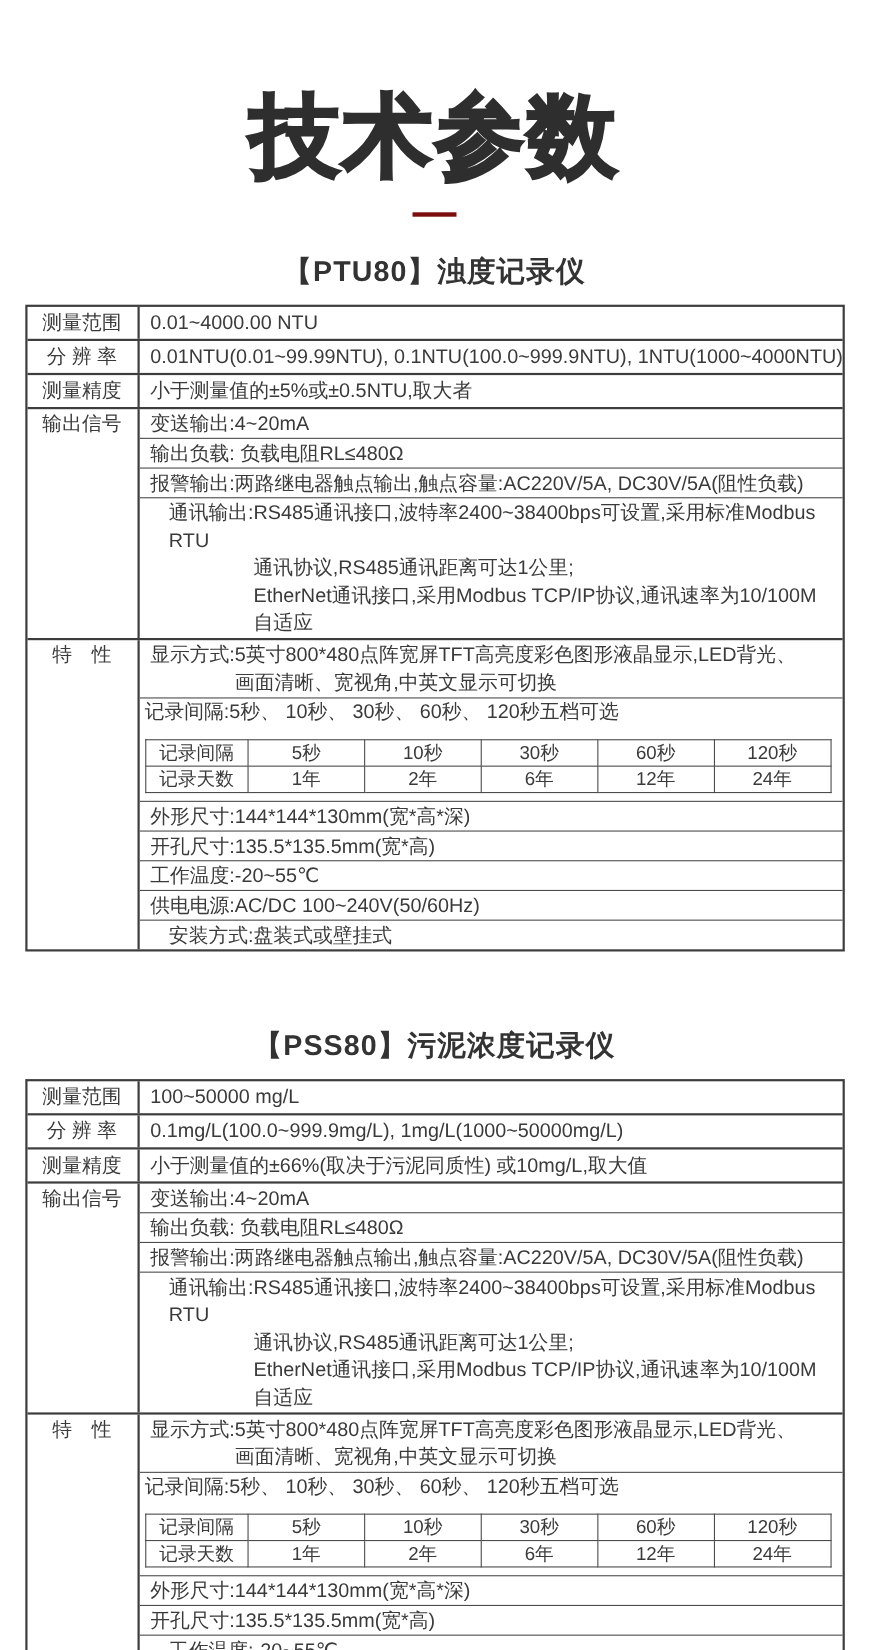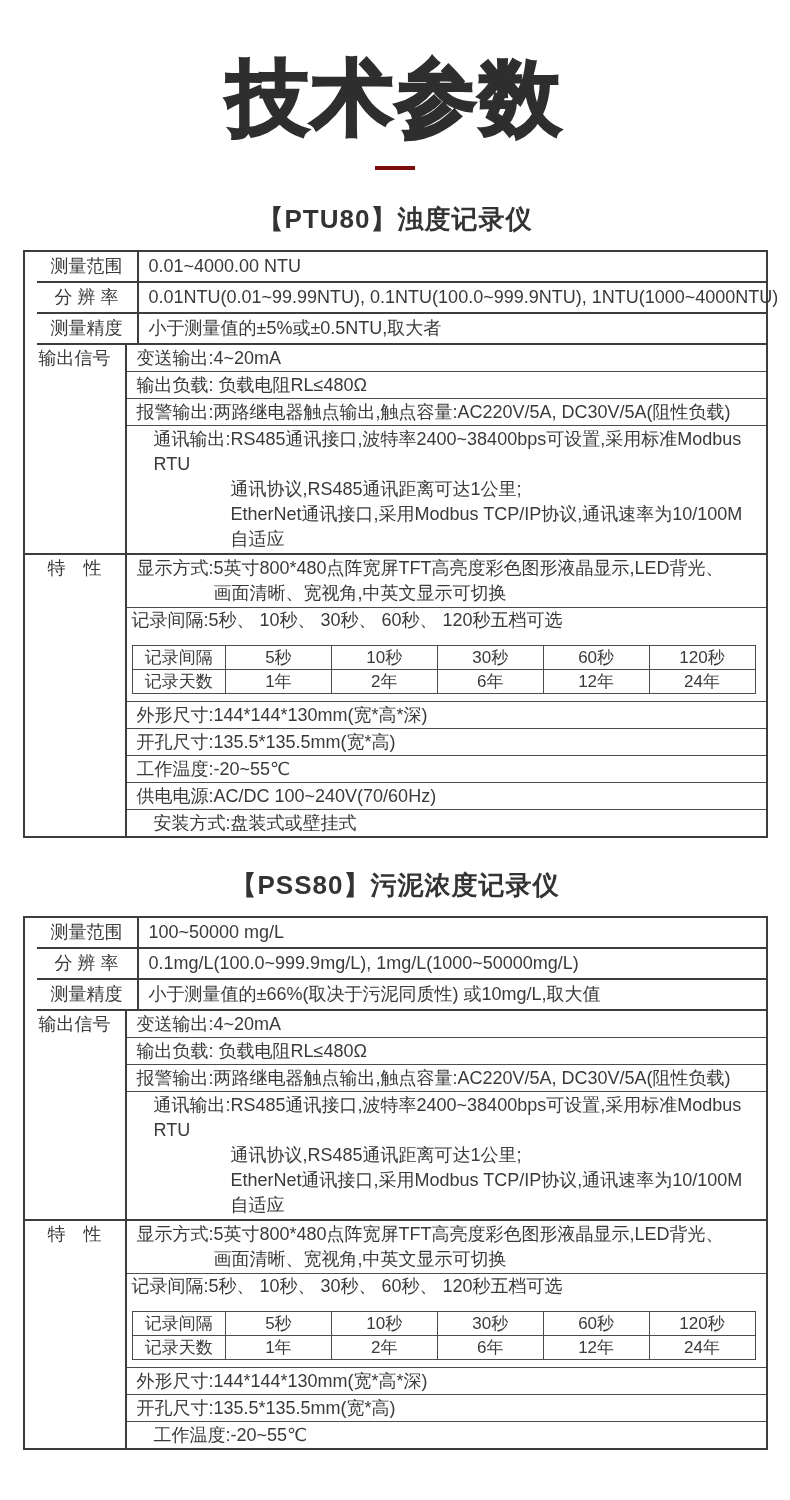--- a/index.html
+++ b/index.html
@@ -11,21 +11,21 @@
     overflow: hidden;
     font-family: "Liberation Sans", "DejaVu Sans", sans-serif;
     color: #3a3a3a;
   }
 
   .page { width: 790px; height: 1500px; }
 
   
   .main-title {
     margin: 0;
-    padding-top: 52px;
+    padding-top: 79px;
     text-align: center;
     font-size: 82px;
     line-height: 1.12;
     font-weight: 900;
     letter-spacing: 2px;
     color: #2e2e2e;
     -webkit-text-stroke: 2.5px #2e2e2e;
   }
   .title-dash {
     width: 40px; height: 4px;
@@ -36,21 +36,21 @@
   
   .product-heading {
     margin: 0;
     text-align: center;
     font-size: 26px;
     font-weight: bold;
     color: #333333;
     letter-spacing: 1px;
   }
   .heading-1 { margin-top: 32px; }
-  .heading-2 { margin-top: 30px; text-align: center; }
+  .heading-2 { margin-top: 68px; text-align: center; }
 
   
   .spec-table {
     width: 745px;
     margin: 13px auto 0;
     border: 2px solid #3d3d3d;
     font-size: 18px;
   }
   .srow {
     display: flex;
@@ -66,21 +66,21 @@
     justify-content: center;
     align-items: center;
     text-align: center;
     line-height: 25px;
     color: #3a3a3a;
   }
   .srow.section .label-cell { align-items: flex-start; padding-top: 1px; }
 
   .value-cell { flex: 1 1 auto; min-width: 0; }
 
-  .srow.simple { min-height: 29px; margin-left: 12px; }
+  .srow.simple { min-height: 29px; }
   .srow.simple .value-cell {
     line-height: 27px;
     padding: 1px 6px 1px 10px;
     white-space: nowrap;
   }
 
   .subrow {
     border-bottom: 1px solid #4c4c4c;
     padding: 0 6px 0 10px;
     line-height: 26px;
@@ -176,21 +176,21 @@
               <td>6年</td>
               <td>12年</td>
               <td>24年</td>
             </tr>
           </tbody>
             </table>
         </div>
         <div class="subrow">外形尺寸:144*144*130mm(宽*高*深)</div>
         <div class="subrow">开孔尺寸:135.5*135.5mm(宽*高)</div>
         <div class="subrow">工作温度:-20~55℃</div>
-        <div class="subrow">供电电源:AC/DC 100~240V(70/60Hz)</div>
+        <div class="subrow">供电电源:AC/DC 100~240V(50/60Hz)</div>
         <div class="subrow">安装方式:盘装式或壁挂式</div>
       </div>
     </div>
 
   </div>
 
   <h2 class="product-heading heading-2">【PSS80】污泥浓度记录仪</h2>
 
   <div class="spec-table">
 

